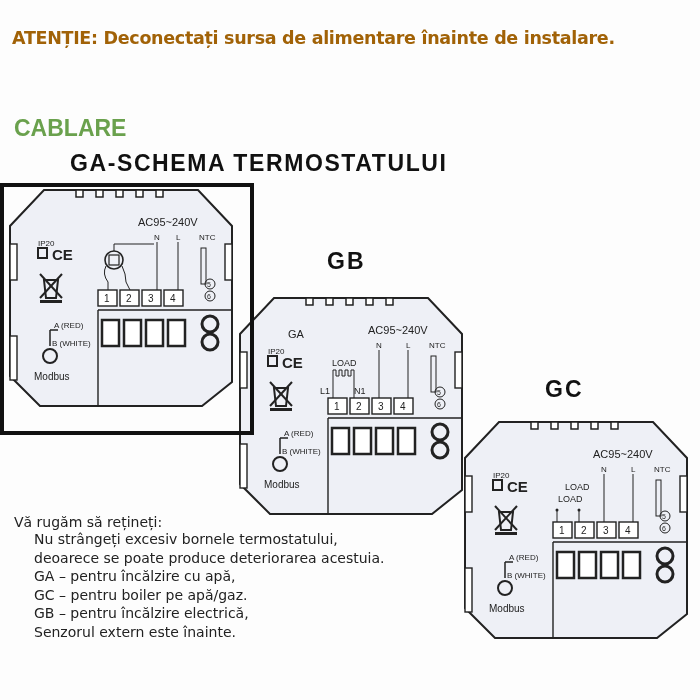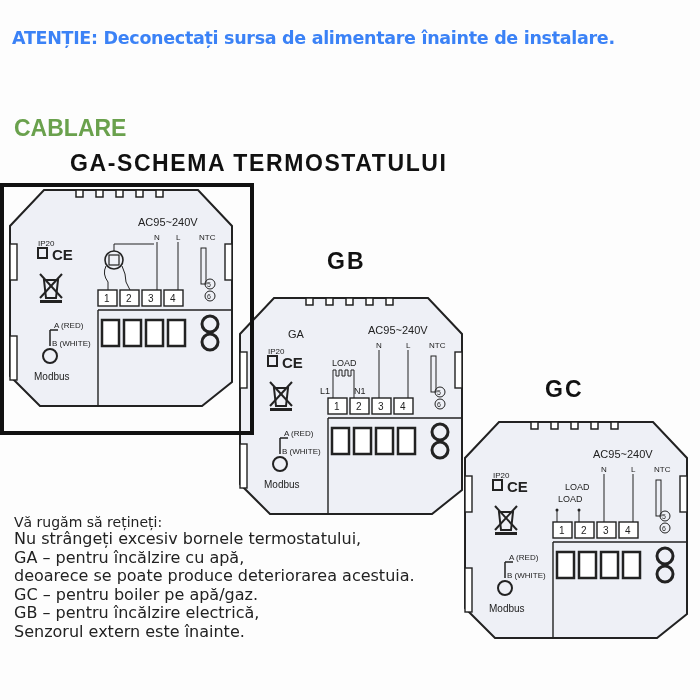--- a/index.html
+++ b/index.html
@@ -1,25 +1,25 @@
 <!DOCTYPE html>
 <html><head>
 <meta charset="utf-8">
 <style>
   html, body { margin:0; padding:0; }
   body { width:700px; height:700px; background:#fdfdfd; position:relative; overflow:hidden; font-family:"DejaVu Sans", sans-serif; color:#222; }
-  .warning { position:absolute; left:12px; top:28px; font-size:17.5px; font-weight:bold; color:#3b82f6; letter-spacing:-0.3px; white-space:nowrap; }
+  .warning { position:absolute; left:12px; top:28px; font-size:17.5px; font-weight:bold; color:#a16207; letter-spacing:-0.3px; white-space:nowrap; }
   .cablare { position:absolute; left:14px; top:115px; font-family:"Liberation Sans", sans-serif; font-size:23px; font-weight:bold; color:#6aa14d; }
   .schema-title { position:absolute; left:70px; top:150px; font-family:"Liberation Sans", sans-serif; font-size:23px; font-weight:bold; color:#111; letter-spacing:1.6px; }
   .variant-label { position:absolute; font-family:"Liberation Sans", sans-serif; font-size:23px; font-weight:bold; color:#111; letter-spacing:2px; }
   .device { position:absolute; }
   .ga-frame { position:absolute; left:0px; top:183px; width:254px; height:252px; border:4px solid #111; box-sizing:border-box; }
   .notes { position:absolute; left:14px; top:514px; font-family:"DejaVu Sans", sans-serif; color:#222; }
   .notes .head { font-size:14px; }
-  .notes .line { font-size:16px; line-height:18.5px; white-space:nowrap; }
+  .notes .line { font-size:14px; line-height:18.5px; white-space:nowrap;margin-left:20px; }
   svg text { font-family:"Liberation Sans", sans-serif; }
 </style>
 </head>
 <body>
 
 <div class="warning">ATENȚIE: Deconectați sursa de alimentare înainte de instalare.</div>
 <div class="cablare">CABLARE</div>
 <div class="schema-title">GA-SCHEMA TERMOSTATULUI</div>
 
 <div class="variant-label" style="left:327px; top:248px;">GB</div>
@@ -209,18 +209,18 @@
     <path d="M44 144 h8 M44 144 v16" fill="none" stroke="#222222" stroke-width="1.5"></path>
     <circle cx="44" cy="170" r="7" fill="none" stroke="#222222" stroke-width="2"></circle>
     <text x="28" y="194" font-size="10" fill="#222222">Modbus</text>
   </svg></div>
 
 <div class="ga-frame"></div>
 
 <div class="notes">
   <div class="head">Vă rugăm să rețineți:</div>
   <div class="line">Nu strângeți excesiv bornele termostatului,</div>
+  <div class="line"> deoarece se poate produce deteriorarea acestuia.</div>
   <div class="line"> GA – pentru încălzire cu apă,</div>
-  <div class="line"> deoarece se poate produce deteriorarea acestuia.</div>
   <div class="line"> GC – pentru boiler pe apă/gaz.</div>
   <div class="line"> GB – pentru încălzire electrică,</div>
   <div class="line"> Senzorul extern este înainte.</div>
 </div>
 
 </body></html>

